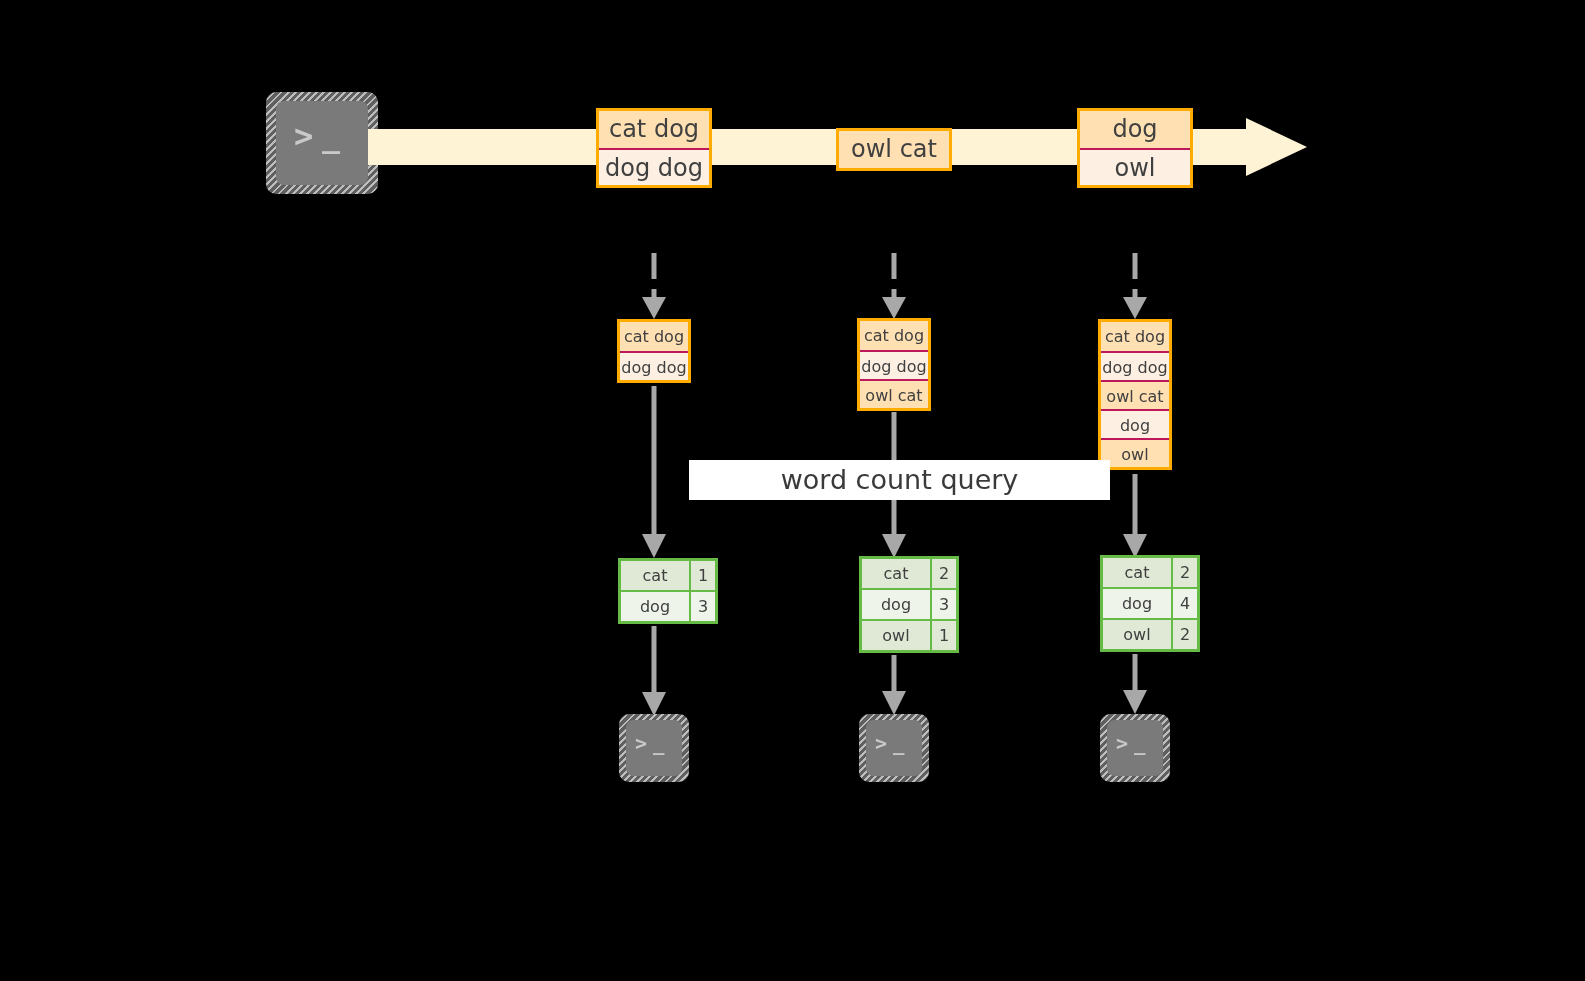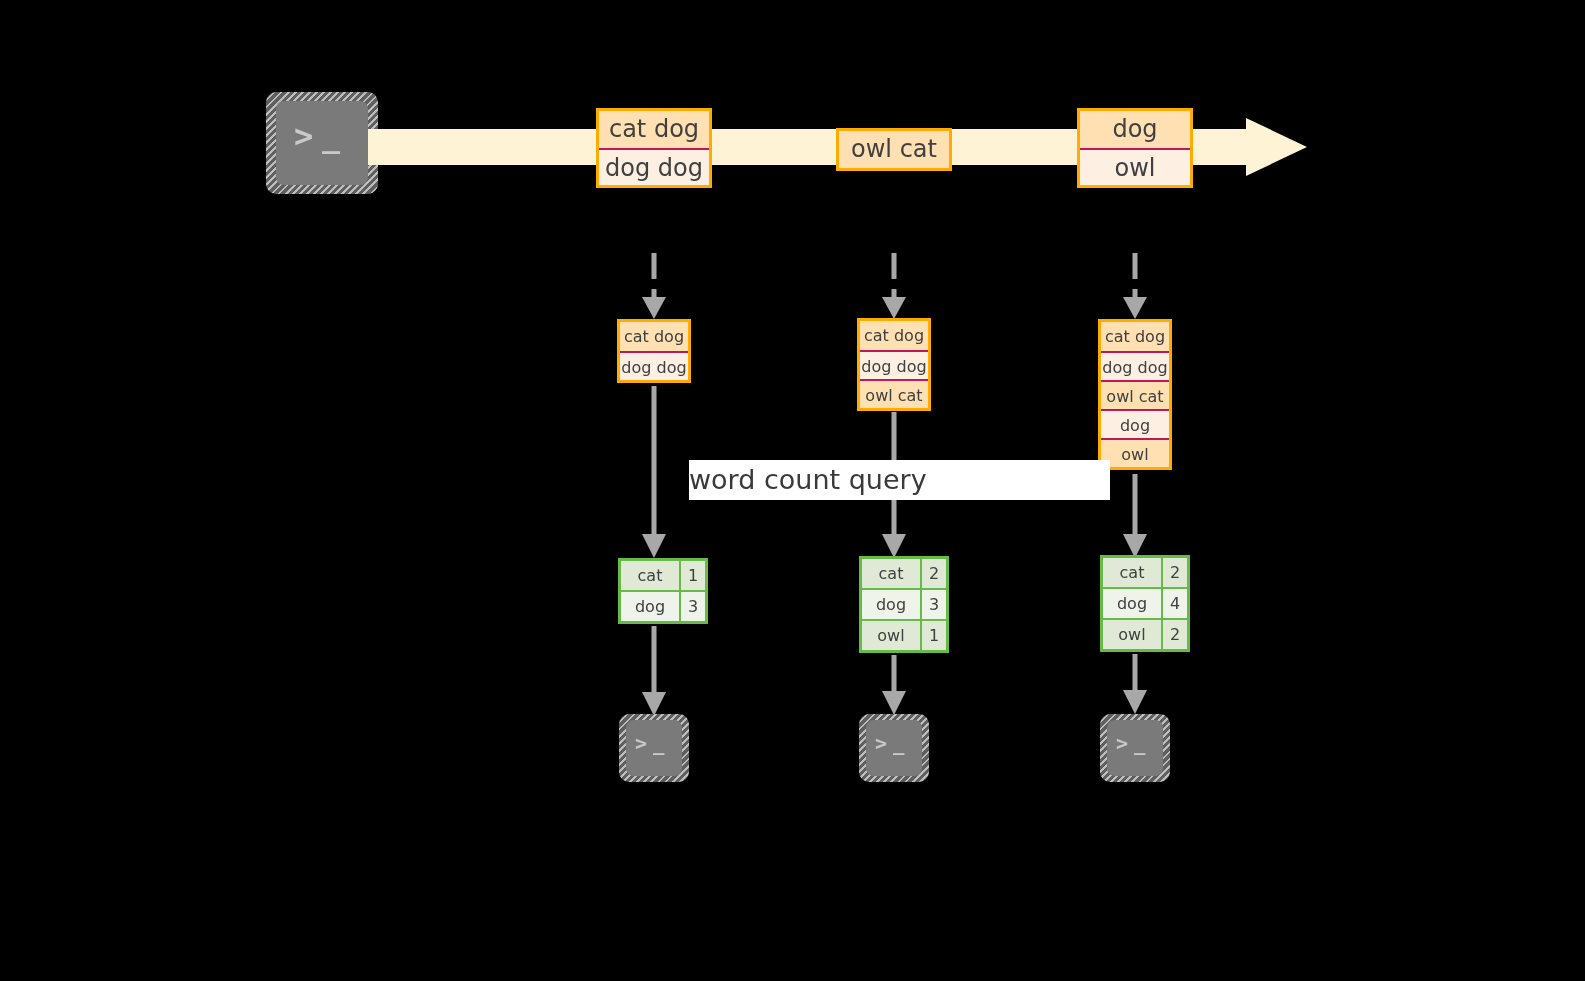--- a/index.html
+++ b/index.html
@@ -99,21 +99,21 @@
   .res-b { background: #eff4eb; }
   .res-key, .res-val {
     box-sizing: border-box;
     height: 29px;
     line-height: 29px;
     font-size: 16px;
     color: #404040;
     text-align: center;
     white-space: nowrap;
   }
-  .res-key { width: 58px; }
+  .res-key { width: 68px; }
   .res-val { width: 26px; border-left: 2px solid #66bb46; }
 
   
   .conn {
     position: absolute;
   }
   .conn svg { display: block; overflow: visible; }
 
   
   .query-band {
@@ -124,20 +124,21 @@
     height: 40px;
     background: #ffffff;
   }
   .query-label {
     position: absolute;
     left: 689px;
     top: 460px;
     width: 421px;
     height: 40px;
     line-height: 40px;
+    text-align: center;
     font-size: 27px;
     color: #3a3a3a;
     white-space: nowrap;
   }
 </style>
 </head>
 <body>
 
 <div id="stage">
 

